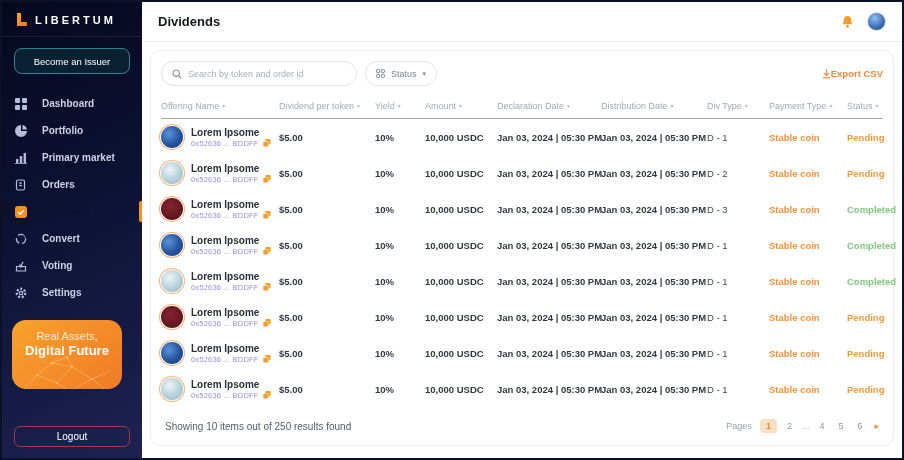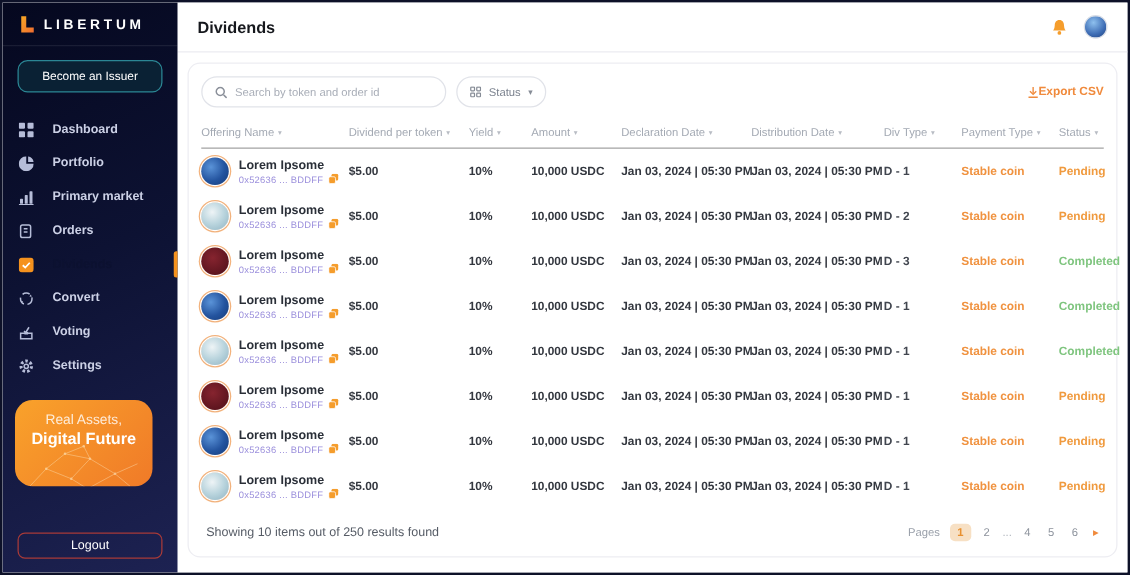--- a/index.html
+++ b/index.html
@@ -49,21 +49,21 @@
   .cell { font-size:9.5px; color:#3a3f49; white-space:nowrap; }
   .cell.val { font-weight:700; color:#33373f; }
   .offering { display:flex; align-items:center; gap:8px; }
   .avatar { width:22px; height:22px; border-radius:50%; flex:0 0 22px; box-shadow:0 0 0 1px #fff,0 0 0 2px #f2b27c; }
   .av-blue { background:radial-gradient(circle at 35% 35%,#5a93d8 0%,#24549f 55%,#143a78 100%); }
   .av-lightblue { background:radial-gradient(circle at 40% 35%,#eef4f6 0%,#b9d4dd 50%,#8db2c2 100%); }
   .av-maroon { background:radial-gradient(circle at 42% 38%,#86242f 0%,#5e151f 70%,#4a0f18 100%); }
   .name-wrap { display:flex; flex-direction:column; gap:1px; min-width:0; }
   .tname { font-size:10px; font-weight:700; color:#2a2f38; }
   .taddr { display:flex; align-items:center; gap:4px; font-size:7.5px; color:#9b8fdc; letter-spacing:.2px; }
-  .divtype { font-weight:700; color:#41464f; }
+  .divtype { font-weight:400; color:#41464f; }
   .payment { font-weight:600; color:#f0923f; }
   .status-pending { font-weight:600; color:#f09a3e; }
   .status-completed { font-weight:600; color:#7fc57f; }
 
   .card-footer { margin-top:auto; flex:0 0 auto; display:flex; align-items:center; padding:12px 4px 14px; }
   .summary { font-size:10px; color:#565c66; }
   .pagination { margin-left:auto; display:flex; align-items:center; gap:8px; font-size:9px; color:#9aa0aa; }
   .page-btn { border:none; background:none; font-size:9px; color:#8d939d; cursor:pointer; padding:2px 4px; font-family:inherit; }
   .page-btn.active { background:#f7e0c4; color:#e8902f; border-radius:4px; padding:2px 6px; font-weight:700; }
   .page-ellipsis { color:#b0b5bd; }

